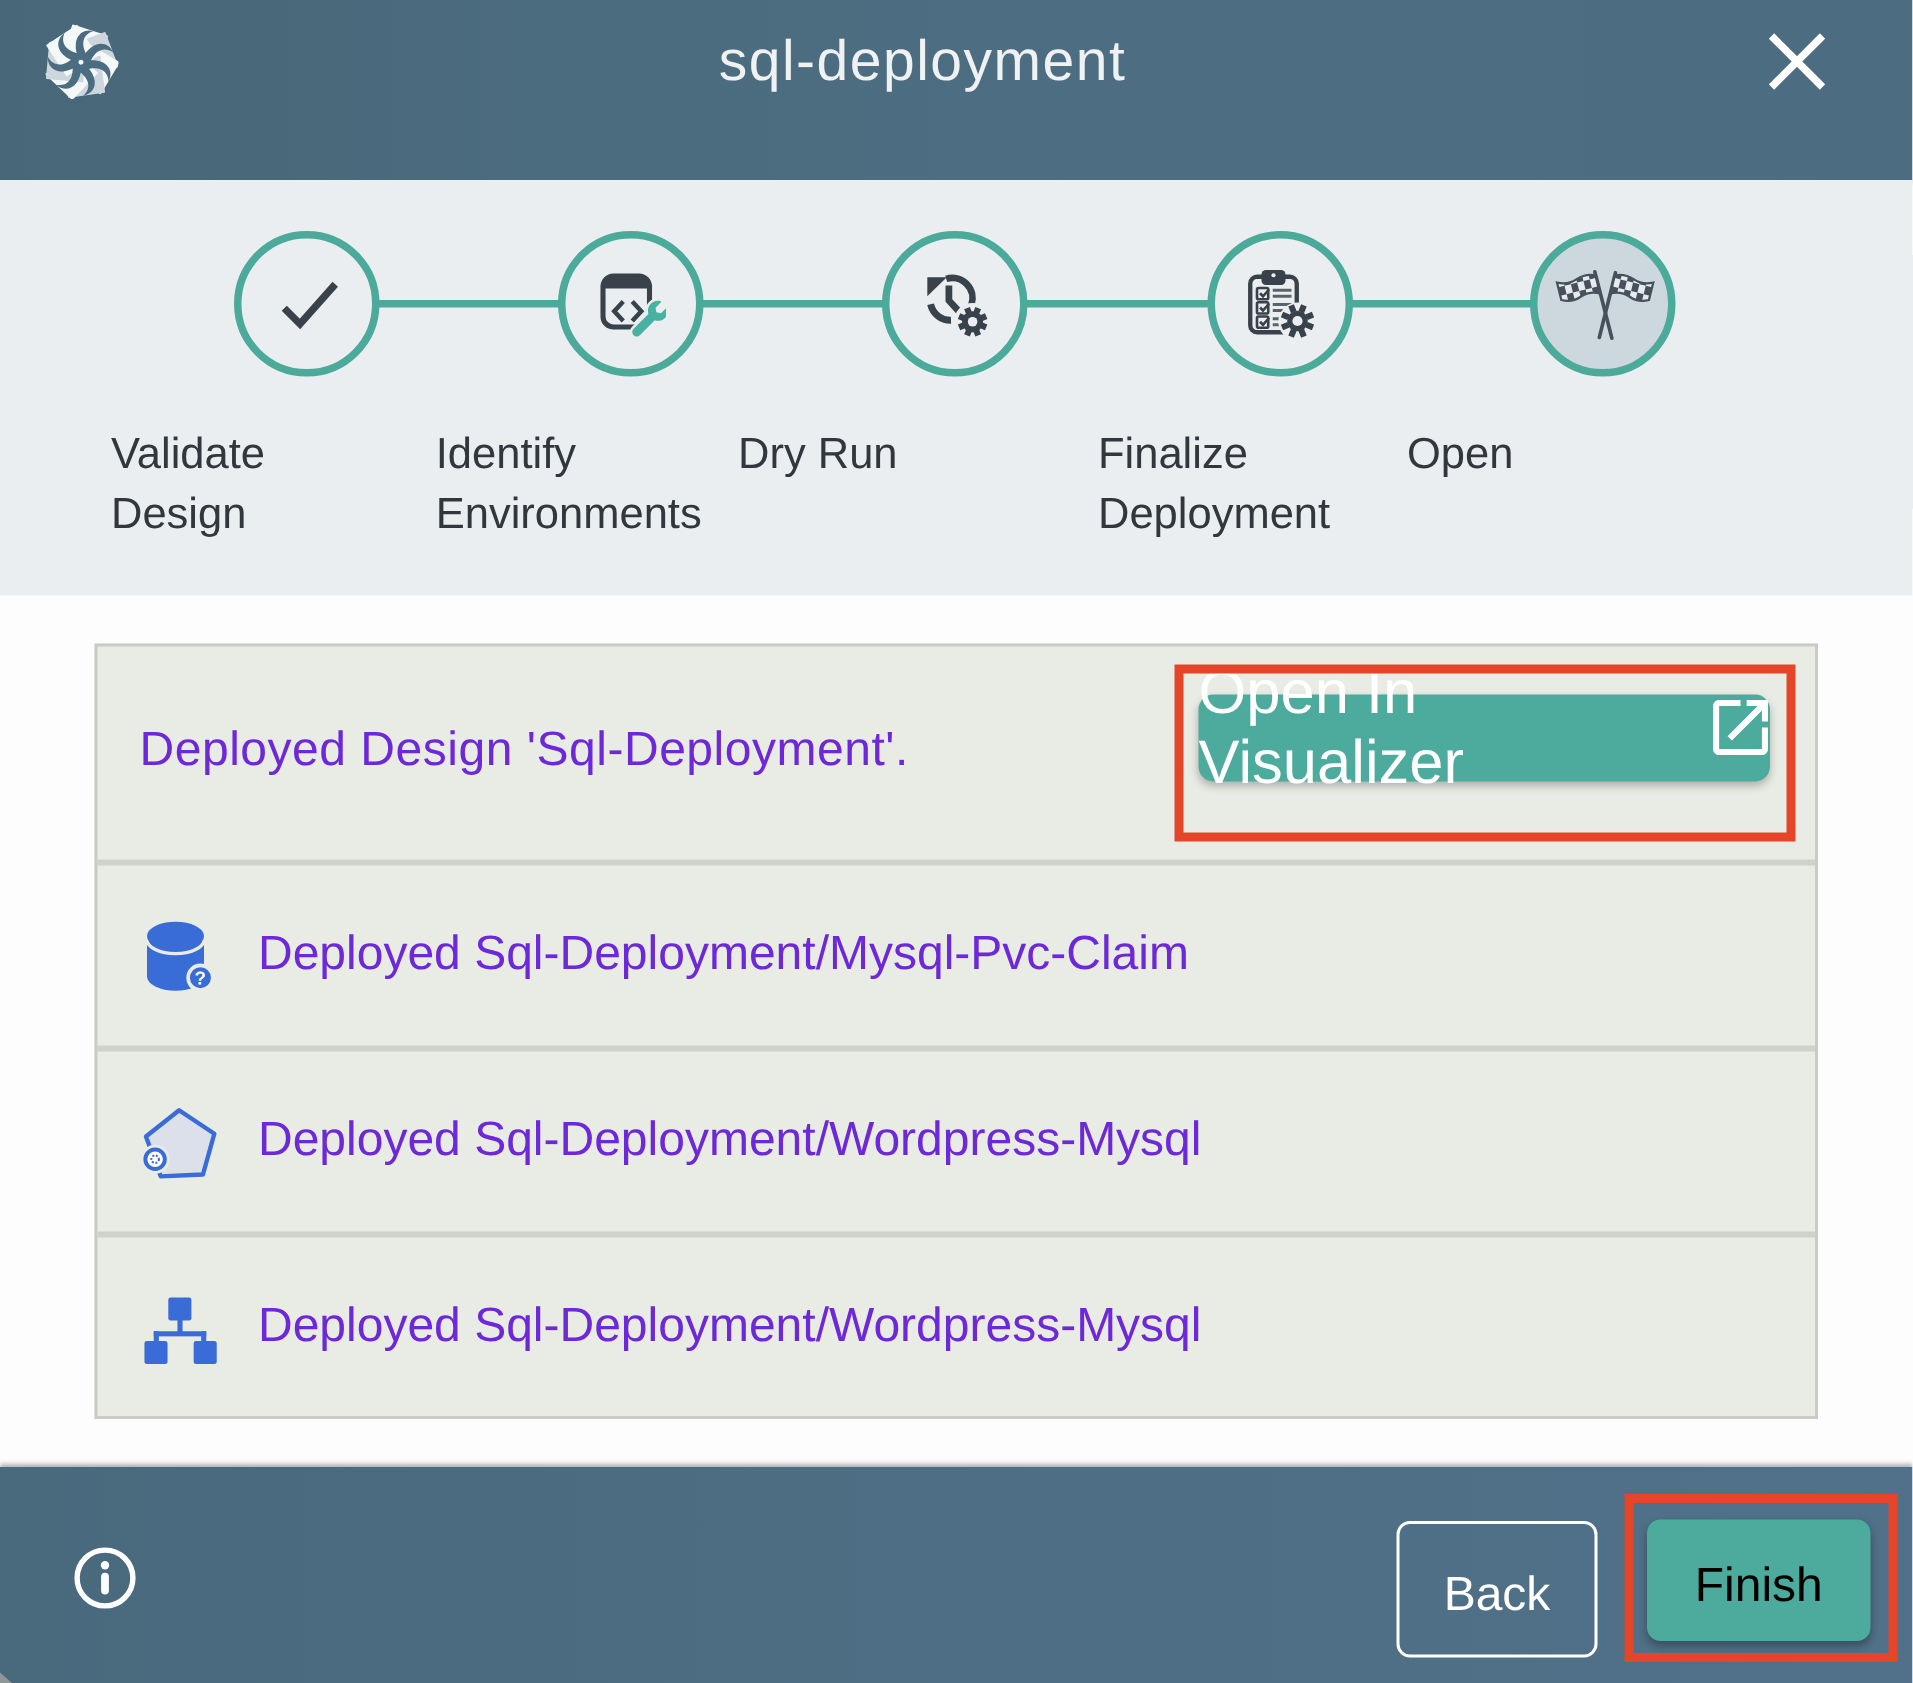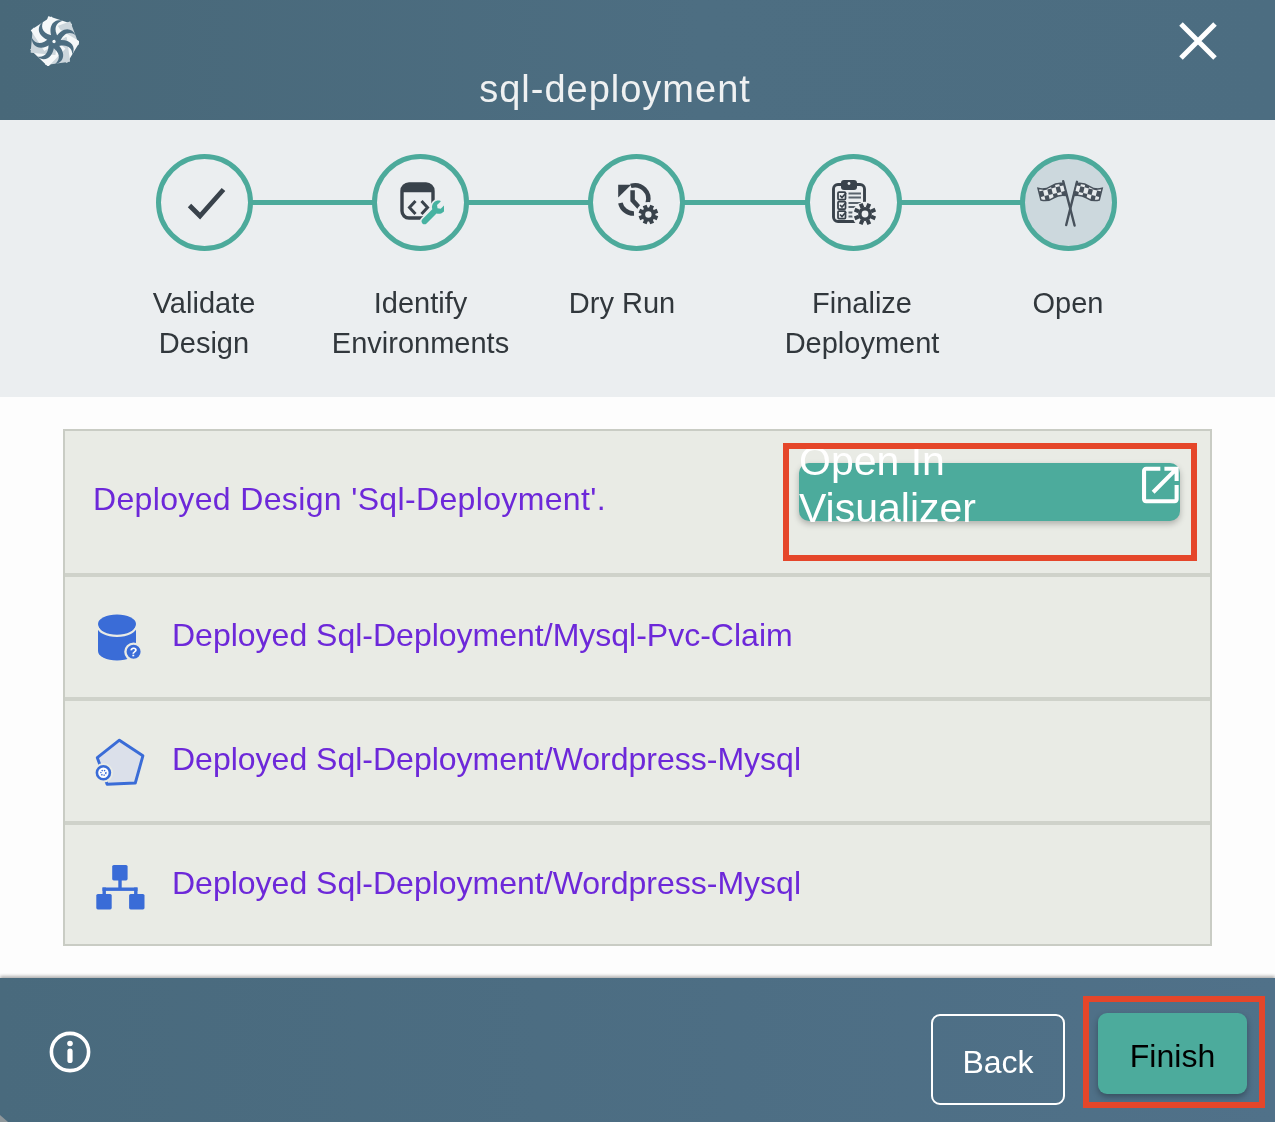--- a/index.html
+++ b/index.html
@@ -1,26 +1,26 @@
 <!DOCTYPE html>
 <html><head>
 <meta charset="utf-8">
 <style>
   html,body{margin:0;padding:0;}
   body{width:1275px;height:1122px;overflow:hidden;font-family:"Liberation Sans",sans-serif;position:relative;background:#fdfdfd;}
   .abs{position:absolute;}
   
   .header{left:0;top:0;width:1275px;height:120px;background:linear-gradient(90deg,#486879 0%,#4d6e82 55%,#4c6d81 100%);box-shadow:0 2px 3px rgba(0,0,0,0.35);}
-  .title{left:0;top:0;width:1230px;height:120px;line-height:83px;text-align:center;font-size:38px;letter-spacing:1px;color:#eff1f2;margin-top:48px;}
+  .title{left:0;top:0;width:1230px;height:120px;line-height:83px;text-align:center;font-size:38px;letter-spacing:1px;color:#eff1f2;}
   
   .stepper{left:0;top:120px;width:1275px;height:277px;background:#ebeef0;}
   .connector{left:204px;top:200px;width:864px;height:5px;background:#4caa9b;}
   .circ{width:87px;height:87px;border-radius:50%;border:5px solid #4caa9b;background:#ebeef0;top:154px;}
   .circ.done{background:#ccd8dd;}
-  .slabel{top:283px;width:260px;text-align:center;font-size:29px;line-height:40px;color:#31373c;}
+  .slabel{top:283px;width:260px;font-size:29px;line-height:40px;color:#31373c;}
   
   .rowbox{left:63px;top:429px;width:1149px;height:517px;background:#e9ebe5;border:2px solid #c9ccc4;box-sizing:border-box;}
   .rtext{position:absolute;font-size:32px;color:#6d28d9;}
   .divider{position:absolute;left:0;width:1145px;height:4px;background:#cfd2ca;}
   .btn-viz{left:799px;top:463px;width:381px;height:58px;background:#4cab9c;border-radius:10px;color:#fff;font-size:41px;display:flex;align-items:center;justify-content:center;gap:19px;padding-bottom:15px;box-sizing:border-box;box-shadow:0 3px 6px rgba(0,0,0,0.25);}
   .red1{left:783px;top:443px;width:414px;height:118px;border:6px solid #e5462a;box-sizing:border-box;}
   
   .footer{left:0;top:978px;width:1275px;height:144px;background:linear-gradient(90deg,#496a7d 0%,#507189 100%);box-shadow:0 -2px 3px rgba(0,0,0,0.3);}
   .btn-back{left:931px;top:1014px;width:134px;height:91px;border:2.5px solid #fff;border-radius:9px;box-sizing:border-box;color:#fff;font-size:32px;display:flex;align-items:center;justify-content:center;padding-top:6px;}
   .btn-finish{left:1098px;top:1013px;width:149px;height:81px;background:#4cab9c;border-radius:9px;color:#000000;font-size:32px;display:flex;align-items:center;justify-content:center;padding-top:6px;box-sizing:border-box;box-shadow:0 3px 6px rgba(0,0,0,0.3);}

